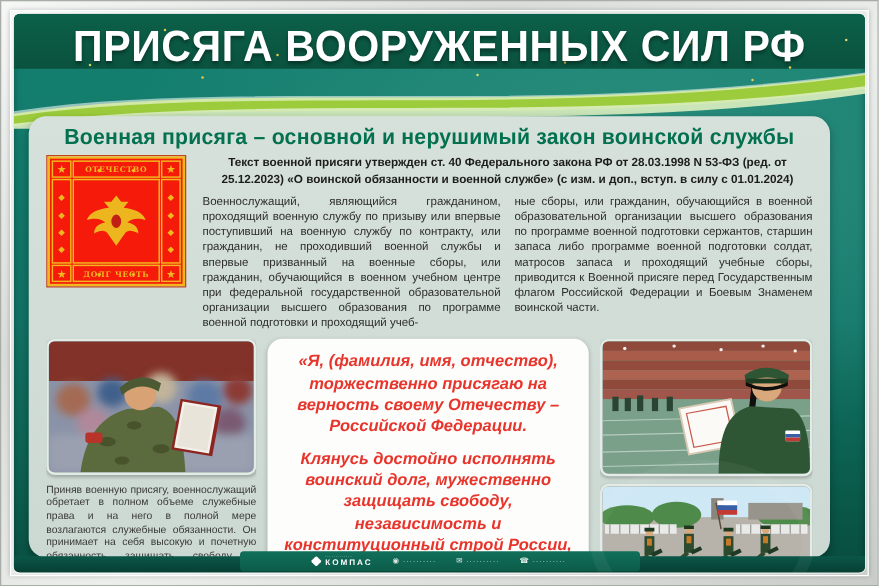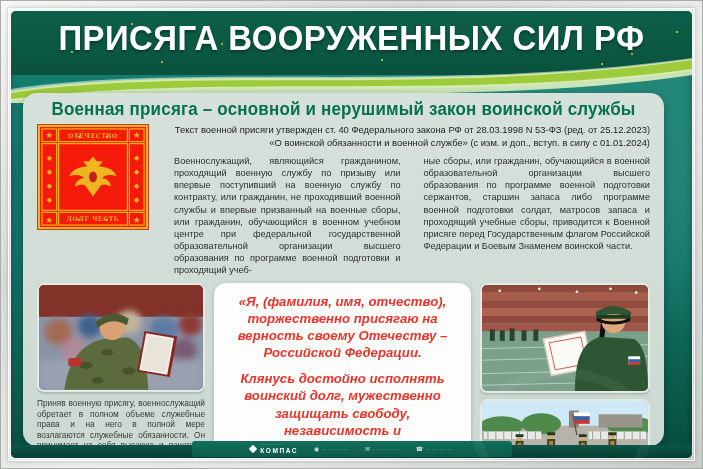--- a/index.html
+++ b/index.html
@@ -28,21 +28,21 @@
       linear-gradient(180deg,#15806f 0%,#117668 55%,#0a5a4a 86%,#084c3f 100%);
     border-radius:5px;overflow:hidden;
     box-shadow:0 0 0 1px rgba(255,255,255,.55), inset 0 0 6px rgba(0,0,0,.35);
   }
   .poster::after{ 
     content:"";position:absolute;right:40px;bottom:-40px;width:160px;height:110px;
     border:10px solid rgba(255,255,255,.05);border-radius:50%;
   }
   
   .header{
-    position:absolute;left:0;top:0;right:0;height:64px;
+    position:absolute;left:0;top:0;right:0;height:44px;
     background:linear-gradient(180deg,#0c6049 0%,#0a523e 100%);
   }
   .speckles{position:absolute;width:2px;height:2px;background:#ffd54a;border-radius:50%;
     left:120px;top:12px;
     box-shadow:90px 20px 0 #ffd54a,210px 6px 0 #e3f06a,320px 26px 0 #ffd54a,
       420px 10px 0 #cbe35a,500px 30px 0 #ffd54a,545px 8px 0 #ffe37a,
       -60px 28px 0 #d7ec66,30px 38px 0 #ffd54a,470px 40px 0 #ffd54a,250px 36px 0 #e3f06a;
     opacity:.9;
   }
   .title{
@@ -60,24 +60,24 @@
     padding:4px 14px 4px 14px;box-sizing:border-box;overflow:hidden;
   }
   .subtitle{
     text-align:center;color:#03714f;font-weight:bold;font-size:17.5px;
     line-height:24px;letter-spacing:.2px;white-space:nowrap;transform:scaleX(.97);
   }
   .intro-row{display:flex;margin-top:3px;}
   .flag-wrap{flex:0 0 112px;height:106px;margin-right:13px;border:1px solid #c2411e;box-sizing:border-box;}
   .intro-right{flex:1;min-width:0;}
   .law-note{
-    font-size:9.4px;font-weight:normal;color:#1c1c1c;line-height:1.38;text-align:right;
+    font-size:9.4px;font-weight:bold;color:#1c1c1c;line-height:1.38;text-align:center;
   }
   .body-cols{display:flex;gap:11px;margin-top:5px;}
-  .body-col{flex:1;font-size:9.2px;color:#2e2e2e;line-height:1.32;text-align:justify;margin-left:12px;}
+  .body-col{flex:1;font-size:9.2px;color:#2e2e2e;line-height:1.32;text-align:justify;}
   
   .media-row{display:flex;gap:9px;margin-top:7px;height:199px;}
   .col-left{flex:0 0 168px;display:flex;flex-direction:column;overflow:hidden;}
   .col-center{flex:1;min-width:0;}
   .col-right{flex:0 0 170px;display:flex;flex-direction:column;gap:6px;overflow:hidden;}
   .photo{
     border-radius:7px;overflow:hidden;background:#9aa;box-shadow:0 1px 3px rgba(0,0,0,.25);
     border:2px solid #e3ebe6;box-sizing:border-box;
   }
   .photo svg{display:block;width:100%;height:100%;}

